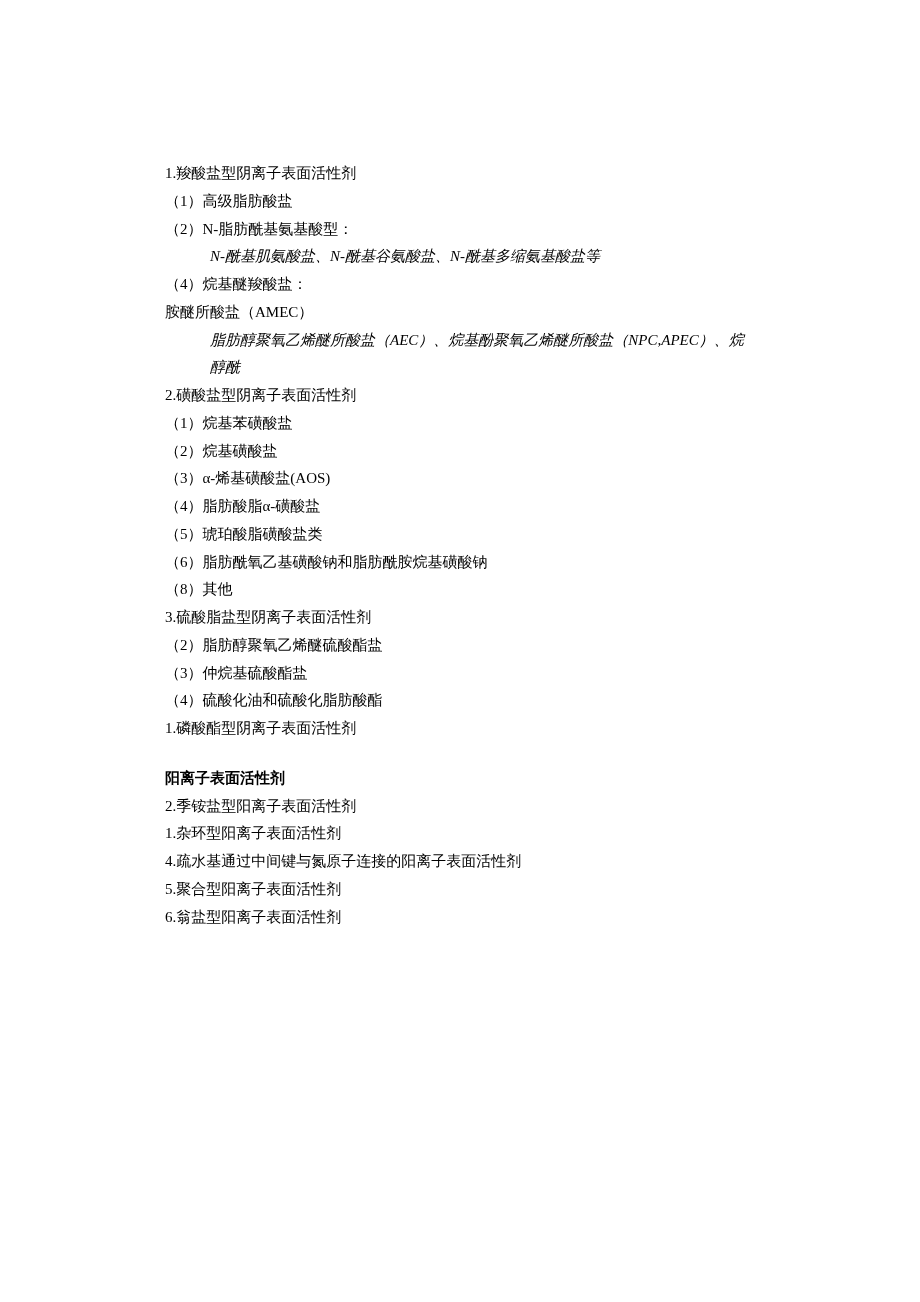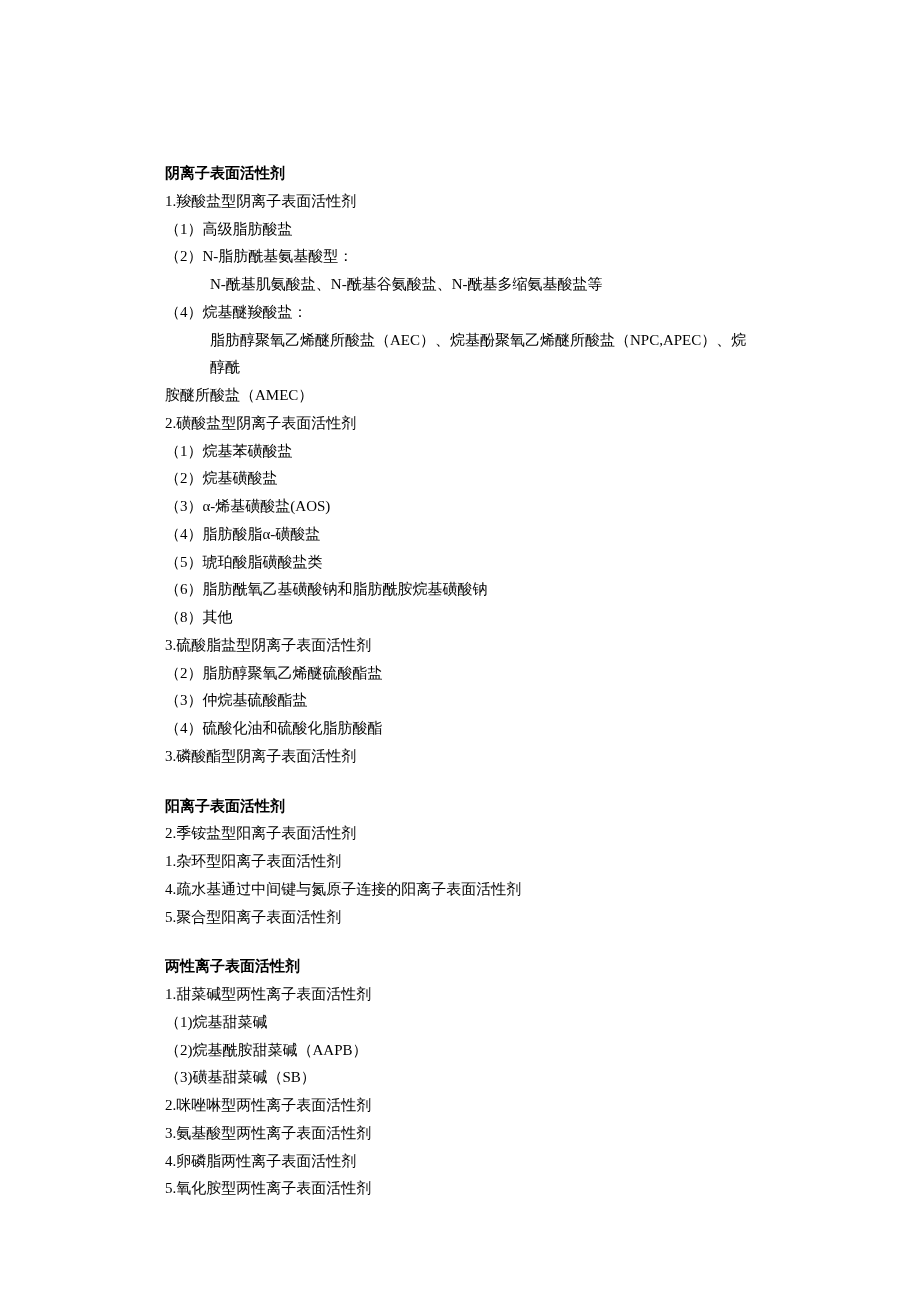--- a/index.html
+++ b/index.html
@@ -17,60 +17,50 @@
       font-weight: bold;
     }
     .section-block {
       margin-bottom: 22px;
     }
     .line {
       white-space: pre-wrap;
     }
     .indent-sub {
       padding-left: 3em;
+      font-style: italic;
     }
   </style>
 </head>
 <body>
 
 <div id="content">
     <div class="section-block">
-      <div class="section-heading line">阴离子表面活性剂</div>
       <div class="line">1.羧酸盐型阴离子表面活性剂</div>
       <div class="line">（1）高级脂肪酸盐</div>
       <div class="line">（2）N-脂肪酰基氨基酸型：</div>
       <div class="line indent-sub">N-酰基肌氨酸盐、N-酰基谷氨酸盐、N-酰基多缩氨基酸盐等</div>
       <div class="line">（4）烷基醚羧酸盐：</div>
+      <div class="line">胺醚所酸盐（AMEC）</div>
       <div class="line indent-sub">脂肪醇聚氧乙烯醚所酸盐（AEC）、烷基酚聚氧乙烯醚所酸盐（NPC,APEC）、烷醇酰</div>
-      <div class="line">胺醚所酸盐（AMEC）</div>
       <div class="line">2.磺酸盐型阴离子表面活性剂</div>
       <div class="line">（1）烷基苯磺酸盐</div>
       <div class="line">（2）烷基磺酸盐</div>
       <div class="line">（3）α-烯基磺酸盐(AOS)</div>
       <div class="line">（4）脂肪酸脂α-磺酸盐</div>
       <div class="line">（5）琥珀酸脂磺酸盐类</div>
       <div class="line">（6）脂肪酰氧乙基磺酸钠和脂肪酰胺烷基磺酸钠</div>
       <div class="line">（8）其他</div>
       <div class="line">3.硫酸脂盐型阴离子表面活性剂</div>
       <div class="line">（2）脂肪醇聚氧乙烯醚硫酸酯盐</div>
       <div class="line">（3）仲烷基硫酸酯盐</div>
       <div class="line">（4）硫酸化油和硫酸化脂肪酸酯</div>
-      <div class="line">3.磷酸酯型阴离子表面活性剂</div>
+      <div class="line">1.磷酸酯型阴离子表面活性剂</div>
     </div>
     <div class="section-block">
       <div class="section-heading line">阳离子表面活性剂</div>
       <div class="line">2.季铵盐型阳离子表面活性剂</div>
       <div class="line">1.杂环型阳离子表面活性剂</div>
       <div class="line">4.疏水基通过中间键与氮原子连接的阳离子表面活性剂</div>
       <div class="line">5.聚合型阳离子表面活性剂</div>
-    </div>
-    <div class="section-block">
-      <div class="section-heading line">两性离子表面活性剂</div>
-      <div class="line">1.甜菜碱型两性离子表面活性剂</div>
-      <div class="line">（1)烷基甜菜碱</div>
-      <div class="line">（2)烷基酰胺甜菜碱（AAPB）</div>
-      <div class="line">（3)磺基甜菜碱（SB）</div>
-      <div class="line">2.咪唑啉型两性离子表面活性剂</div>
-      <div class="line">3.氨基酸型两性离子表面活性剂</div>
-      <div class="line">4.卵磷脂两性离子表面活性剂</div>
-      <div class="line">5.氧化胺型两性离子表面活性剂</div>
+      <div class="line">6.翁盐型阳离子表面活性剂</div>
     </div>
   </div>
 
 </body></html>

